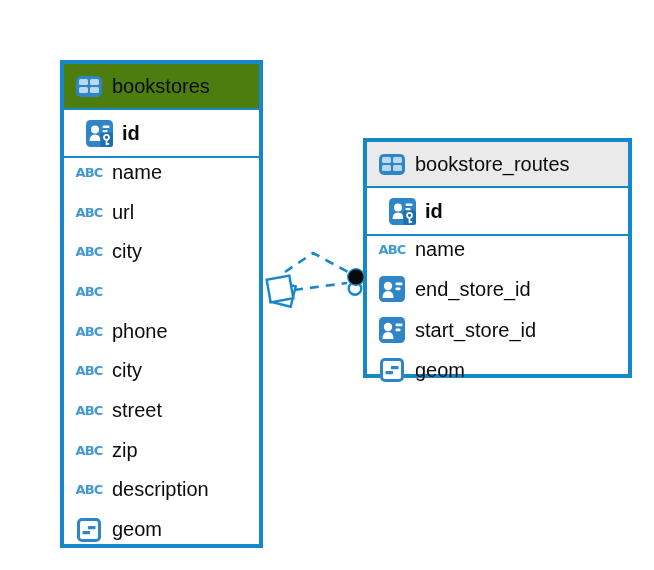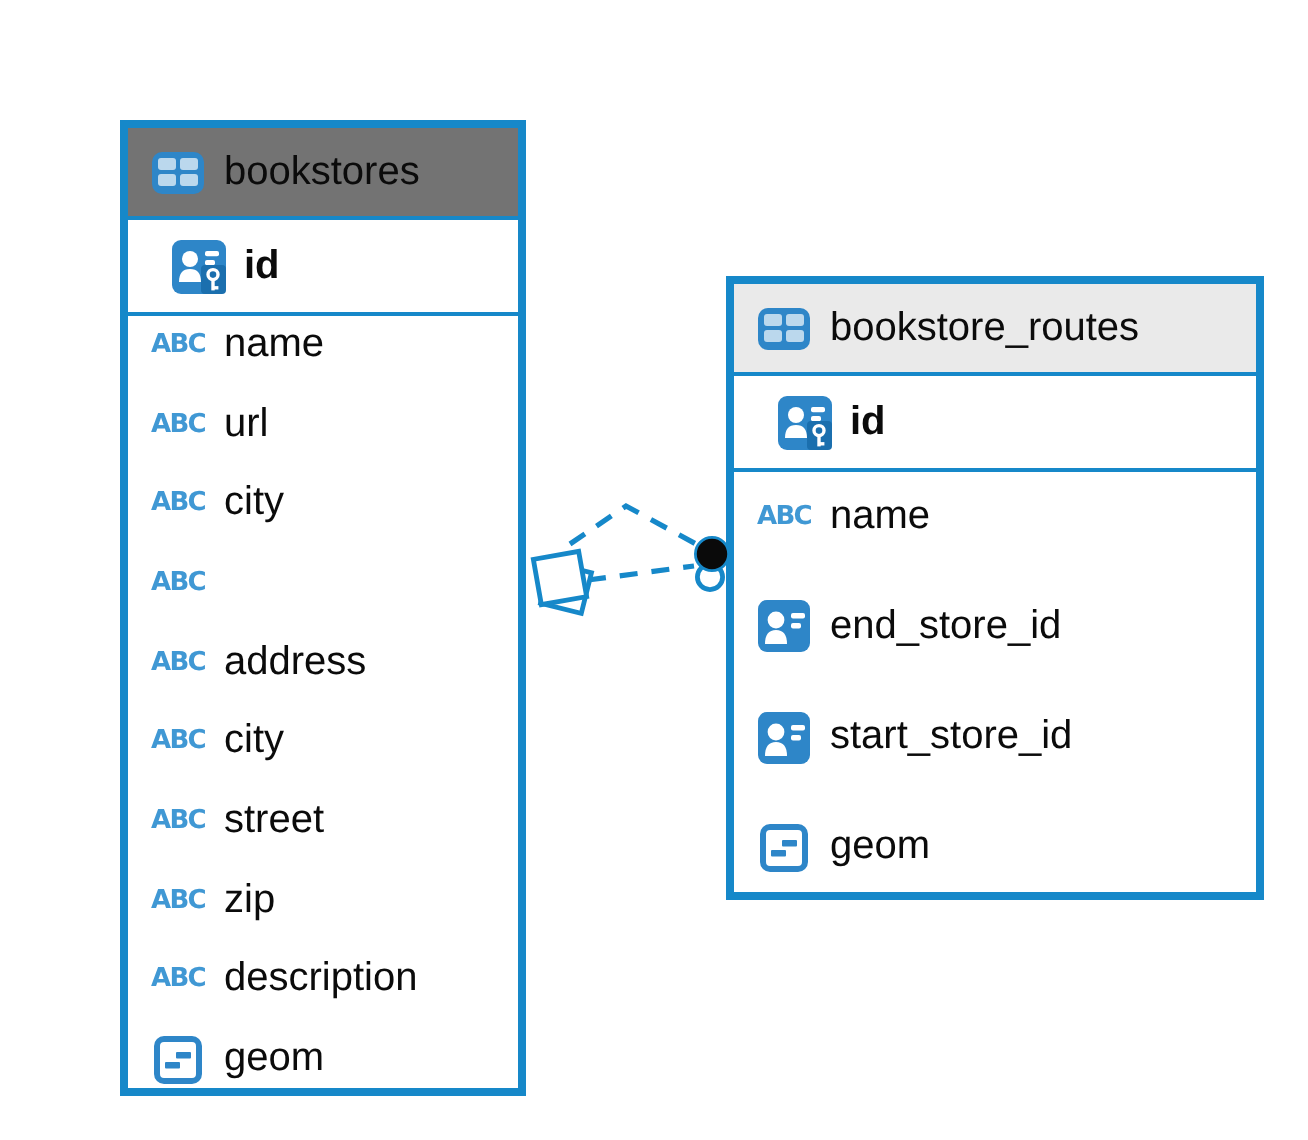--- a/index.html
+++ b/index.html
@@ -26,21 +26,21 @@
   }
   .er-table{
     position:absolute;
     box-sizing:border-box;
     border:4px solid var(--accent);
     background:#fff;
     display:flex;
     flex-direction:column;
   }
   .t-bookstores{left:60px;top:60px;width:203px;height:488px;}
-  .t-routes{left:363px;top:138px;width:269px;height:312px;}
+  .t-routes{left:363px;top:138px;width:269px;height:240px;}
   .thead{
     height:44px;
     flex:0 0 44px;
     border-bottom:2px solid var(--accent);
     display:flex;align-items:center;
     padding-left:9px;gap:7px;
     font-size:20px;
   }
   .pkrow{
     height:46px;
@@ -94,21 +94,21 @@
     position:absolute;left:0;top:0;
     pointer-events:none;
   }
 </style>
 </head>
 <body>
 
 <div class="canvas">
 
   <div class="er-table t-bookstores">
-    <div class="thead" style="background: #737373;">
+    <div class="thead" style="background: #4d7c0f;">
       <span class="icon-box">
         <span class="grid-icon">
             <span></span>
             <span></span>
             <span></span>
             <span></span>
           </span>
       </span>
       <span>bookstores</span>
     </div>
@@ -139,21 +139,21 @@
         </div>
         <div class="row">
           <span class="icon-box abc-icon">ABC</span>
           <span>city</span>
         </div>
         <div class="row">
           <span class="icon-box abc-icon">ABC</span>
         </div>
         <div class="row">
           <span class="icon-box abc-icon">ABC</span>
-          <span>address</span>
+          <span>phone</span>
         </div>
         <div class="row">
           <span class="icon-box abc-icon">ABC</span>
           <span>city</span>
         </div>
         <div class="row">
           <span class="icon-box abc-icon">ABC</span>
           <span>street</span>
         </div>
         <div class="row">

